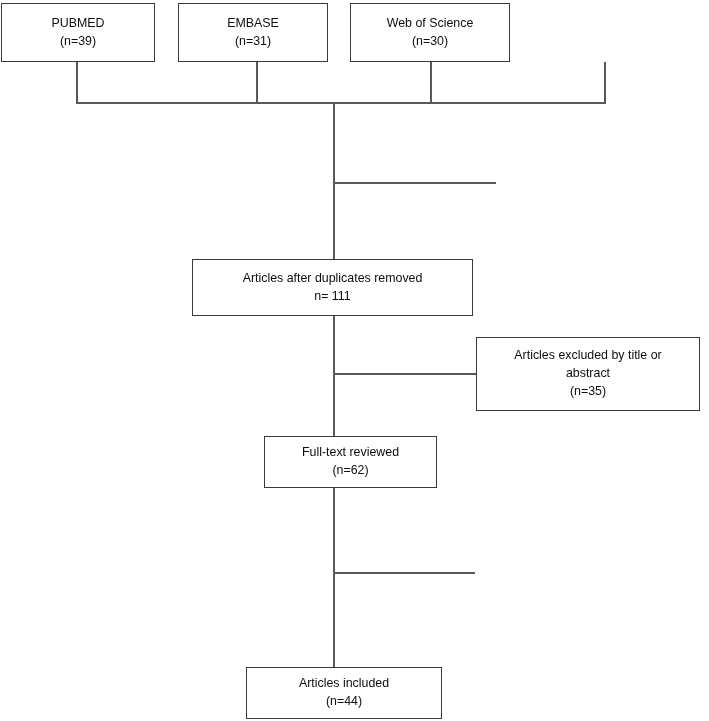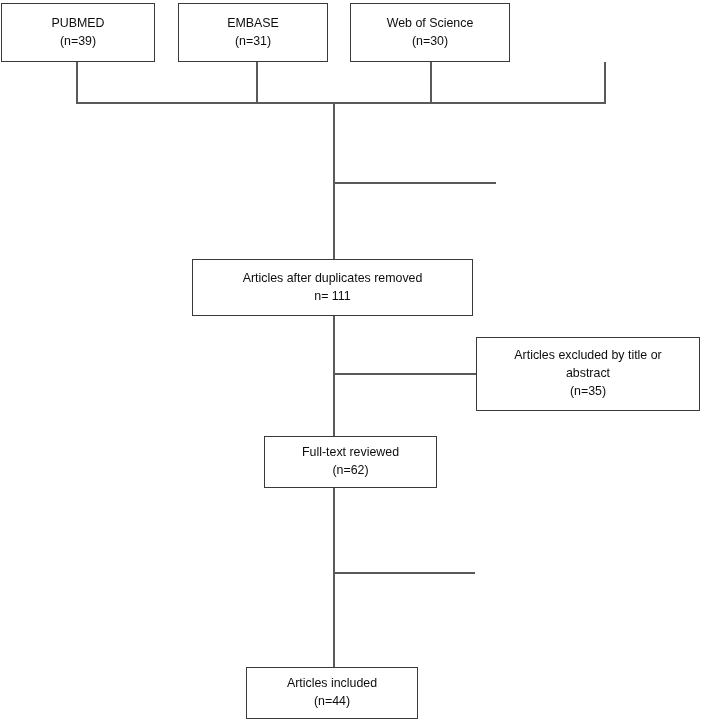--- a/index.html
+++ b/index.html
@@ -93,18 +93,18 @@
   <div class="node" style="left:245px; top:436px; width:173px; height:52px;margin-left:19px;">
     <span class="txt">Full-text reviewed
 (n=62)</span>
   </div>
 
   <div class="conn v" style="left:333px; top:488px; height:180px;"></div>
 
   <div class="conn h" style="left:333px; top:572px; width:142px;"></div>
 
 
-  <div class="node" style="left:246px; top:667px; width:172px; height:52px;">
+  <div class="node" style="left:246px; top:667px; width:196px; height:52px;">
     <span class="txt">Articles included
 (n=44)</span>
   </div>
 
 </div>
 
 </body></html>

